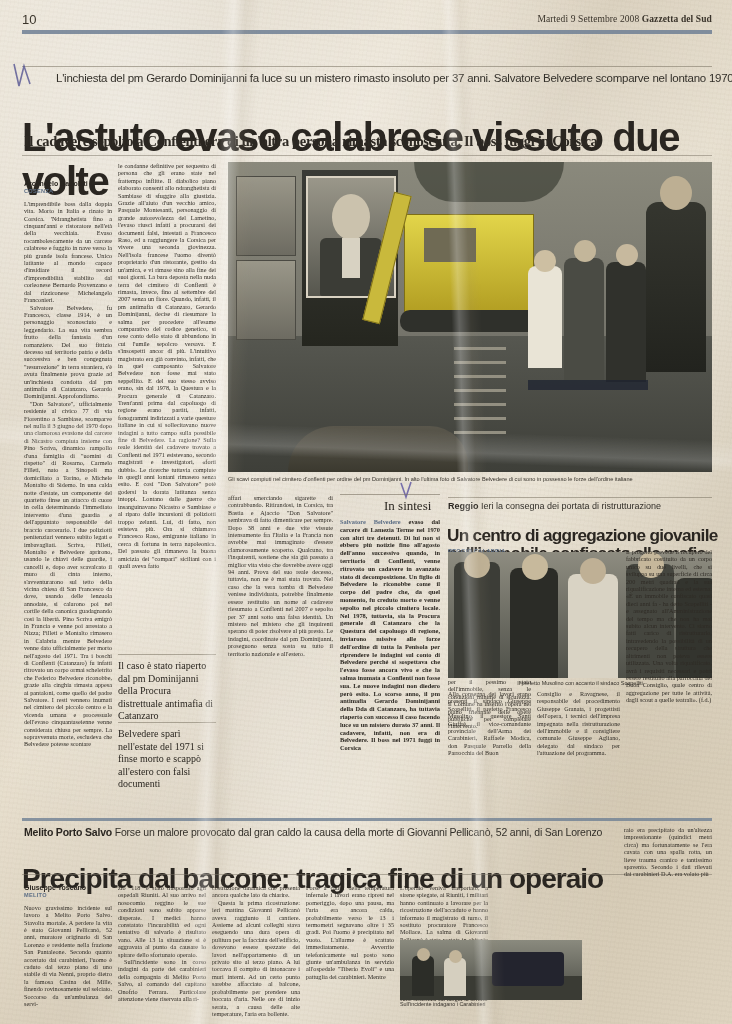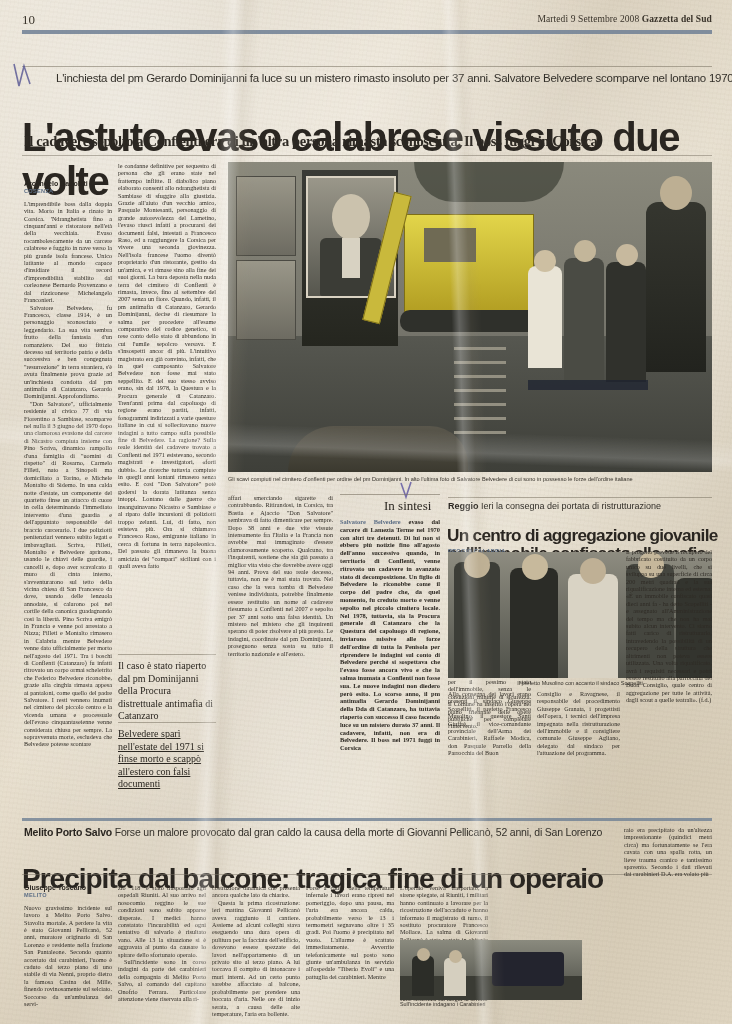--- a/index.html
+++ b/index.html
@@ -28,21 +28,21 @@
     position:absolute;inset:0;pointer-events:none;opacity:.55;
     background:
       linear-gradient(92deg, rgba(255,255,255,0) 29%, rgba(255,255,255,.5) 30.5%, rgba(160,148,126,.22) 32%, rgba(255,255,255,0) 34%),
       linear-gradient(88deg, rgba(255,255,255,0) 62%, rgba(255,255,255,.45) 63%, rgba(160,148,126,.18) 64.5%, rgba(255,255,255,0) 66%),
       linear-gradient(2deg, rgba(255,255,255,0) 55%, rgba(255,255,255,.35) 56%, rgba(255,255,255,0) 58%);
   }
   .page{position:absolute;inset:0;}
 
   
   #masthead{position:absolute;left:22px;top:12px;width:690px;height:30px;}
-  #folio{position:absolute;left:0;top:0;font-size:13px;color:#3a342b;font-family:Liberation Serif, serif;}
+  #folio{position:absolute;left:0;top:0;font-size:13px;color:#3a342b;font-family:Liberation Sans, sans-serif;}
   #dateline{position:absolute;right:0;top:2px;font-size:9.5px;color:#3a342b;
             font-family:"Liberation Serif",serif;letter-spacing:.1px;}
   #dateline .paper-name{font-weight:bold;}
   #rule-top{position:absolute;left:22px;top:30px;width:690px;height:4px;background:#6e7f94;opacity:.85;}
   #section-title{position:absolute;left:0;right:0;top:36px;text-align:center;
       font-size:21px;color:#5d6f86;font-family:"Liberation Serif",serif;letter-spacing:.3px;}
   #rule-sec{position:absolute;left:22px;top:66px;width:690px;height:1px;background:#7a7263;opacity:.55;}
 
   
   #occhiello{position:absolute;left:24px;top:72px;width:688px;font-size:11.5px;
@@ -60,21 +60,21 @@
   .col p.first{text-indent:0;}
   .byline{font-family:"Liberation Sans",sans-serif;font-weight:bold;font-size:7px;color:#2a2621;margin-bottom:1px;}
   .byplace{font-family:"Liberation Sans",sans-serif;font-weight:bold;font-size:5.6px;color:#5d6f86;margin-bottom:4px;letter-spacing:.3px;}
 
   #c1{left:24px;top:180px;width:88px;}
   #c2{left:118px;top:162px;width:98px;}
 
   
   .pull{font-family:"Liberation Serif",serif;font-size:10px;line-height:12.6px;color:#2b2721;text-align:left;}
   #pull1{position:absolute;left:118px;top:660px;width:98px;}
-  #pull2{position:absolute;left:118px;top:728px;width:98px;text-decoration:underline;}
+  #pull2{position:absolute;left:118px;top:728px;width:98px;}
   .pullrule{position:absolute;left:118px;width:98px;height:1px;background:#7a7263;opacity:.55;}
 
   
   #photo-main{position:absolute;left:228px;top:162px;width:484px;height:310px;overflow:hidden;
     background:#5c5e57;}
   #photo-caption{position:absolute;left:228px;top:476px;width:484px;font-size:5.6px;
      font-family:"Liberation Sans",sans-serif;color:#35312b;}
 
   
   #sintesi-rule{position:absolute;left:340px;top:494px;width:100px;height:1px;background:#7a7263;opacity:.6;}

